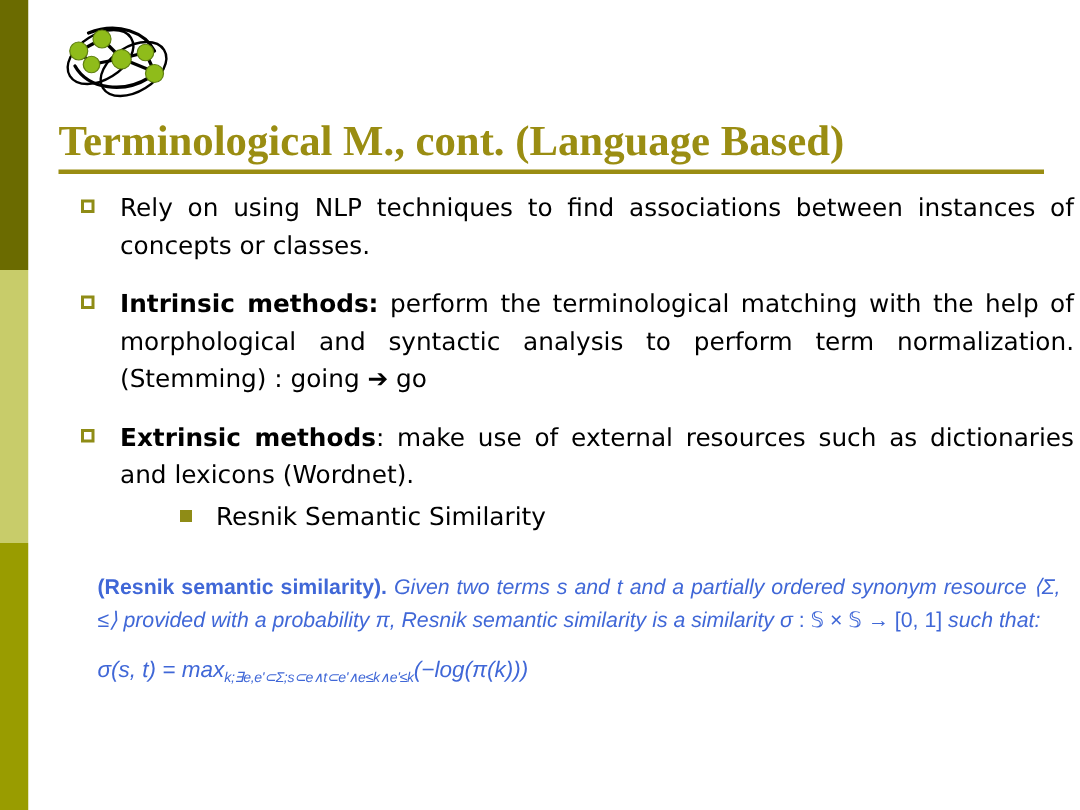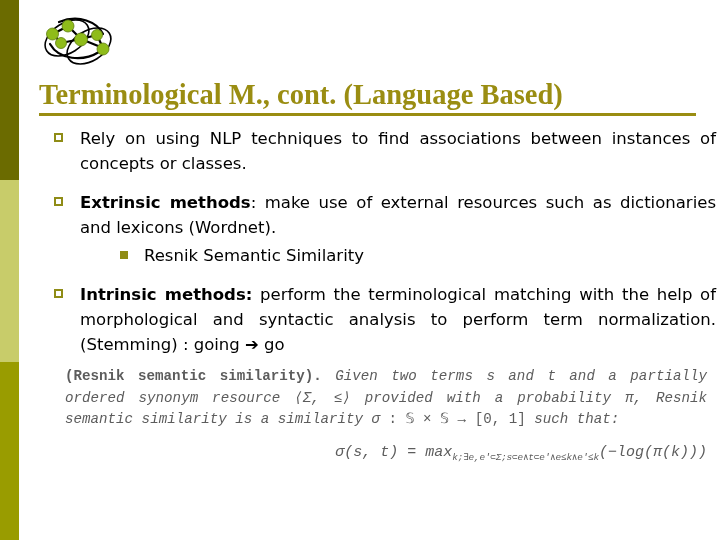--- a/index.html
+++ b/index.html
@@ -127,44 +127,44 @@
     font-family: "DejaVu Sans", sans-serif;
     font-size: 16.5px;
     line-height: 25px;
     color: #000000;
   }
 
   
   #definition-figure {
     position: absolute;
     left: 46px;
-    top: 366px;
+    top: 382px;
     width: 642px;
-    font-family: Liberation Mono, monospace;
-    color: #404040;
+    font-family: Liberation Sans, sans-serif;
+    color: #1d4ed8;
     filter: contrast(0.82) brightness(1.06) blur(0.18px);
     opacity: 0.93;
   }
   #def-paragraph {
     font-size: 14.2px;
     line-height: 21.5px;
     text-align: justify;
     text-justify: inter-word;
   }
   .def-name {
     font-weight: bold;
     font-style: normal;
   }
   .def-body {
     font-style: italic;
   }
   .mathsym { font-style: italic; }
   #def-formula {
     margin-top: 12px;
-    text-align: right;
+    text-align: left;
     font-size: 15px;
     font-style: italic;
     line-height: 20px;
     white-space: nowrap;
   }
   .fml-sub {
     font-size: 9.4px;
     vertical-align: -0.38em;
     font-style: italic;
     letter-spacing: -0.2px;
@@ -217,34 +217,34 @@
 
   <div id="body">
 
     <div class="bullet-row">
       <div class="bullet-marker"></div>
       <div class="bullet-text"><span>Rely on using NLP techniques to find associations between instances of concepts or classes.</span></div>
     </div>
 
     <div class="bullet-row">
       <div class="bullet-marker"></div>
+      <div class="bullet-text"><span class="bold-lead">Intrinsic methods:</span><span> perform the terminological matching with the help of morphological and syntactic analysis to perform term normalization. (Stemming)  : going ➔ go</span></div>
+    </div>
+
+    <div class="bullet-row">
+      <div class="bullet-marker"></div>
       <div style="flex:1 1 auto;">
         <div class="bullet-text"><span class="bold-lead">Extrinsic methods</span><span>: make use of external resources such as dictionaries and lexicons (Wordnet).</span></div>
         <div class="sub-row">
           <div class="sub-marker"></div>
           <div class="sub-text">Resnik Semantic Similarity</div>
         </div>
       </div>
     </div>
 
-    <div class="bullet-row">
-      <div class="bullet-marker"></div>
-      <div class="bullet-text"><span class="bold-lead">Intrinsic methods:</span><span> perform the terminological matching with the help of morphological and syntactic analysis to perform term normalization. (Stemming)  : going ➔ go</span></div>
-    </div>
-
   </div>
 
   <div id="definition-figure">
     <div id="def-paragraph"><span class="def-name">(Resnik semantic similarity).</span><span class="def-body"> Given two terms </span><span class="def-body mathsym">s</span><span class="def-body"> and </span><span class="def-body mathsym">t</span><span class="def-body"> and a partially ordered synonym resource </span><span class="def-body">⟨Σ, ≤⟩</span><span class="def-body"> provided with a probability </span><span class="def-body">π</span><span class="def-body">, Resnik semantic similarity is a similarity </span><span class="def-body">σ</span><span class="def-body upr"> : 𝕊 × 𝕊 → [0, 1] </span><span class="def-body">such that:</span></div>
 
     <div id="def-formula"><span>σ(s, t) = max</span><span class="fml-sub">k;∃e,e'⊂Σ;s⊂e∧t⊂e'∧e≤k∧e'≤k</span><span>(−log(π(k)))</span></div>
   </div>
 
 </div>
 

